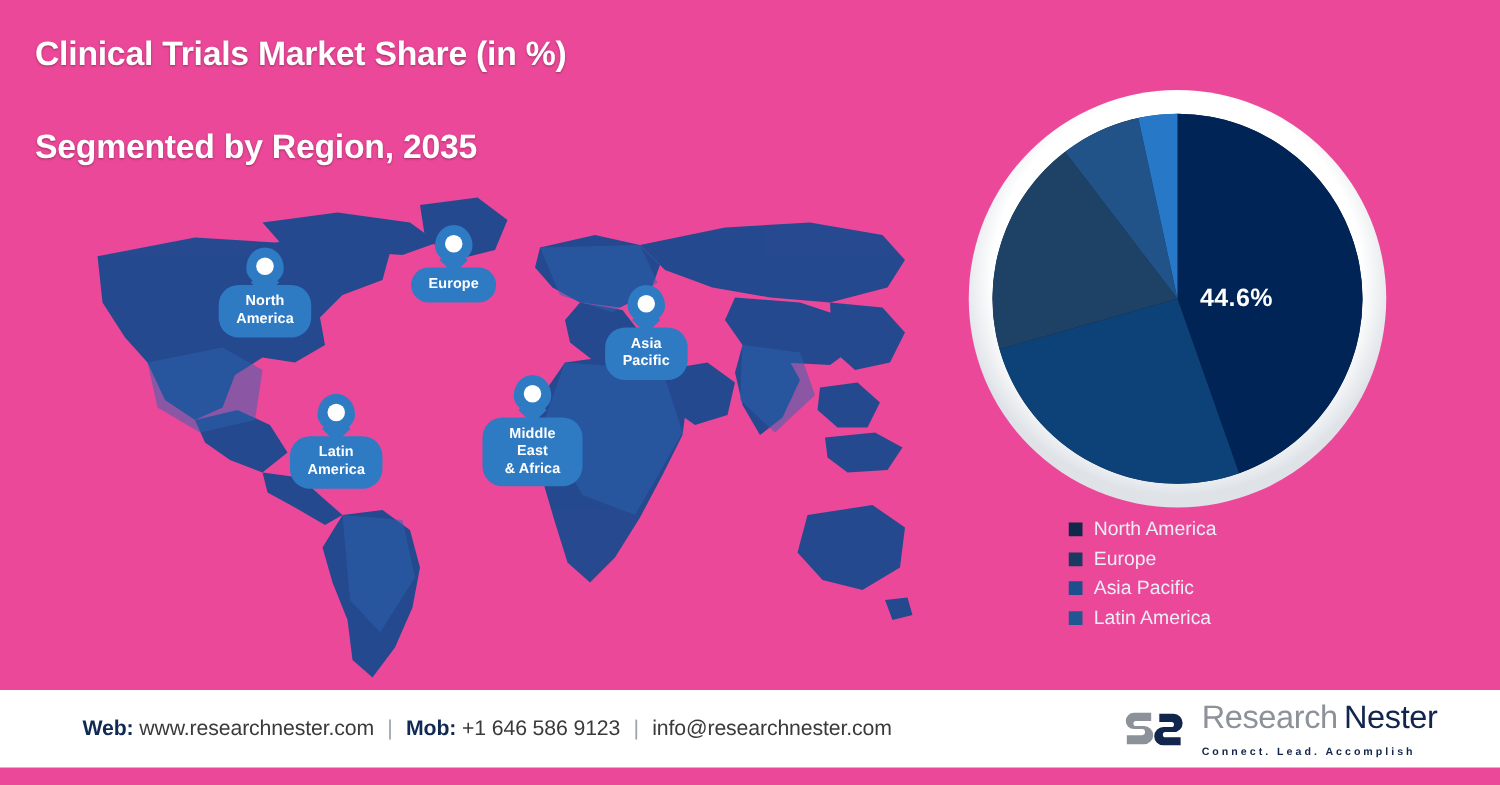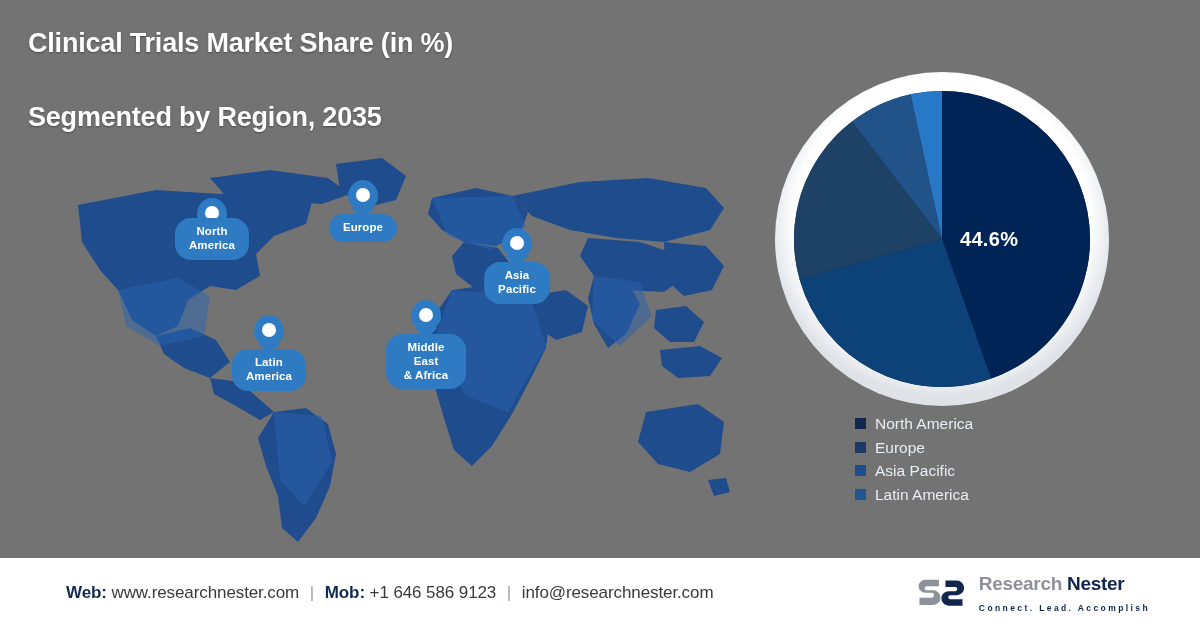--- a/index.html
+++ b/index.html
@@ -3,21 +3,21 @@
 <meta charset="utf-8">
 <style>
   * { margin:0; padding:0; box-sizing:border-box; }
   html,body { width:1200px; height:628px; }
   body {
     font-family:"Liberation Sans", sans-serif;
     background:#0d1f3c;
     overflow:hidden;
     position:relative;
   }
-  #stage { position:relative; width:1200px; height:628px; background:#737373; }
+  #stage { position:relative; width:1200px; height:628px; background:#ec4899; }
 
   
   .title {
     position:absolute; left:28px; top:26px;
     color:#ffffff; font-size:27px; font-weight:bold;
     line-height:1.27; letter-spacing:-0.2px;
     text-shadow:0 1px 2px rgba(0,0,0,.35);
   }
   .title .l2 { display:block;margin-top:40px; }
 
@@ -56,35 +56,35 @@
   }
 
   
   .legend { position:absolute; left:855px; top:412px; }
   .legend-row { display:flex; align-items:center; height:23.5px; }
   .legend-swatch { width:11px; height:11px; margin-right:9px; flex:0 0 auto; }
   .legend-label { color:#e9eef5; font-size:15.5px; line-height:1; }
 
   
   .footer {
-    position:absolute; left:0; bottom:0; width:1200px; height:70px;
+    position:absolute; left:0; bottom:14px; width:1200px; height:62px;
     background:#ffffff; display:flex; align-items:center;
   }
   .footer-text {
     margin-left:66px; font-size:17px; color:#3a3a3a; white-space:nowrap;
     letter-spacing:-0.1px;
   }
   .footer-text b { color:#112a54; font-weight:bold; }
   .footer-text .sep { color:#9aa3b0; margin:0 6px; font-weight:300; }
 
   .logo { position:absolute; right:50px; top:50%; transform:translateY(-50%);
           display:flex; align-items:center; }
   .logo-mark { width:52px; height:34px; margin-right:10px; flex:0 0 auto; }
   .logo-text { display:flex; flex-direction:column; line-height:1; }
-  .logo-main { font-size:19px; font-weight:bold; letter-spacing:-0.3px; }
+  .logo-main { font-size:26px; font-weight:normal; letter-spacing:-0.3px; }
   .logo-main .g { color:#8d9199; }
   .logo-main .n { color:#12254d; margin-left:5px; }
   .logo-tag { font-size:8.5px; color:#12254d; font-weight:bold;
               letter-spacing:2.4px; margin-top:11px; }
 </style>
 </head>
 <body>
 
 <div id="stage">
 
@@ -134,21 +134,21 @@
         <path d="M372 48 L452 46 L466 76 L430 100 L388 86 Z"></path>
         <path d="M534 126 L580 132 L592 166 L560 196 L532 170 Z"></path>
         <path d="M214 262 L262 266 L272 312 L244 356 L220 330 Z"></path>
         <path d="M392 140 L470 146 L486 196 L448 262 L406 246 L374 190 Z"></path>
       </g>
     </svg>
 
     <div class="pin" style="left:82px; top:48px; width:140px;">
       <div class="pin-tail"></div>
       <div class="pin-head"></div>
-      <div class="pin-label" style="top:20px;">North
+      <div class="pin-label" style="top:30px;">North
 America</div>
     </div>
 
     <div class="pin" style="left:243px; top:30px; width:120px;">
       <div class="pin-tail"></div>
       <div class="pin-head"></div>
       <div class="pin-label" style="top:34px;">Europe</div>
     </div>
 
     <div class="pin" style="left:397px; top:78px; width:120px;">

